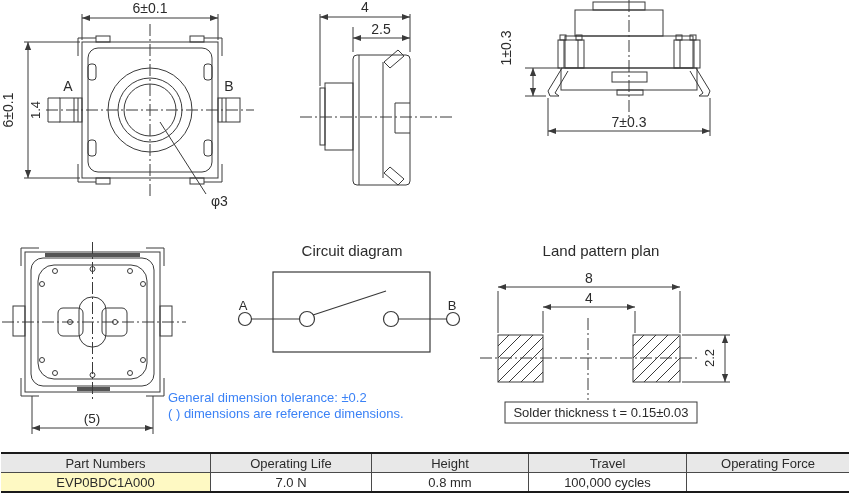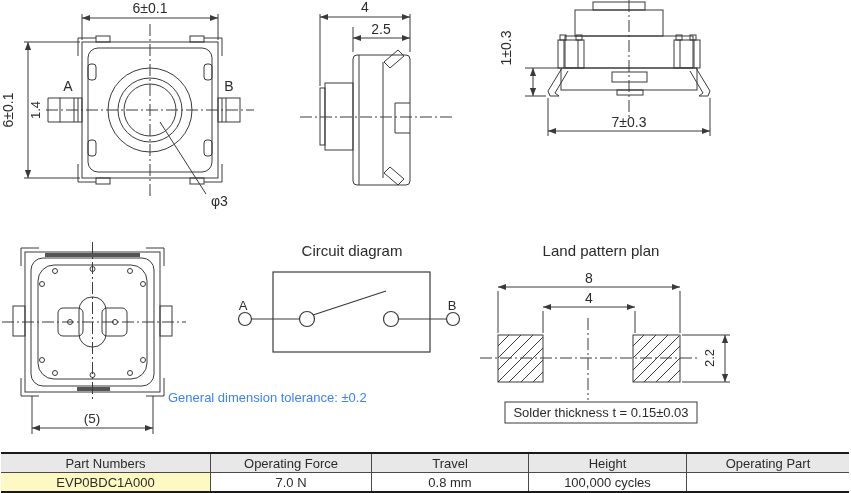--- a/index.html
+++ b/index.html
@@ -298,27 +298,28 @@
     </g>
     <text x="121" y="16" font-size="15" text-anchor="middle">Land pattern plan</text>
     <text x="109" y="43" font-size="14" text-anchor="middle">8</text>
     <text x="109" y="63" font-size="14" text-anchor="middle">4</text>
     <text transform="translate(234,118) rotate(-90)" font-size="13" text-anchor="middle">2.2</text>
     <text x="121" y="177" font-size="13" text-anchor="middle">Solder thickness t = 0.15±0.03</text>
   </svg>
 
   <div class="notes">
     <div>General dimension tolerance: ±0.2</div>
+    <div>( ) dimensions are reference dimensions.</div>
   </div>
 
   <div class="spec-table">
     <div class="cell head">Part Numbers</div>
+    <div class="cell head">Operating Life</div>
+    <div class="cell head">Height</div>
+    <div class="cell head">Travel</div>
     <div class="cell head">Operating Force</div>
-    <div class="cell head">Travel</div>
-    <div class="cell head">Height</div>
-    <div class="cell head">Operating Part</div>
     <div class="cell part">EVP0BDC1A000</div>
     <div class="cell">7.0 N</div>
     <div class="cell">0.8 mm</div>
     <div class="cell">100,000 cycles</div>
   </div>
 
 </div>
 
 </body></html>

